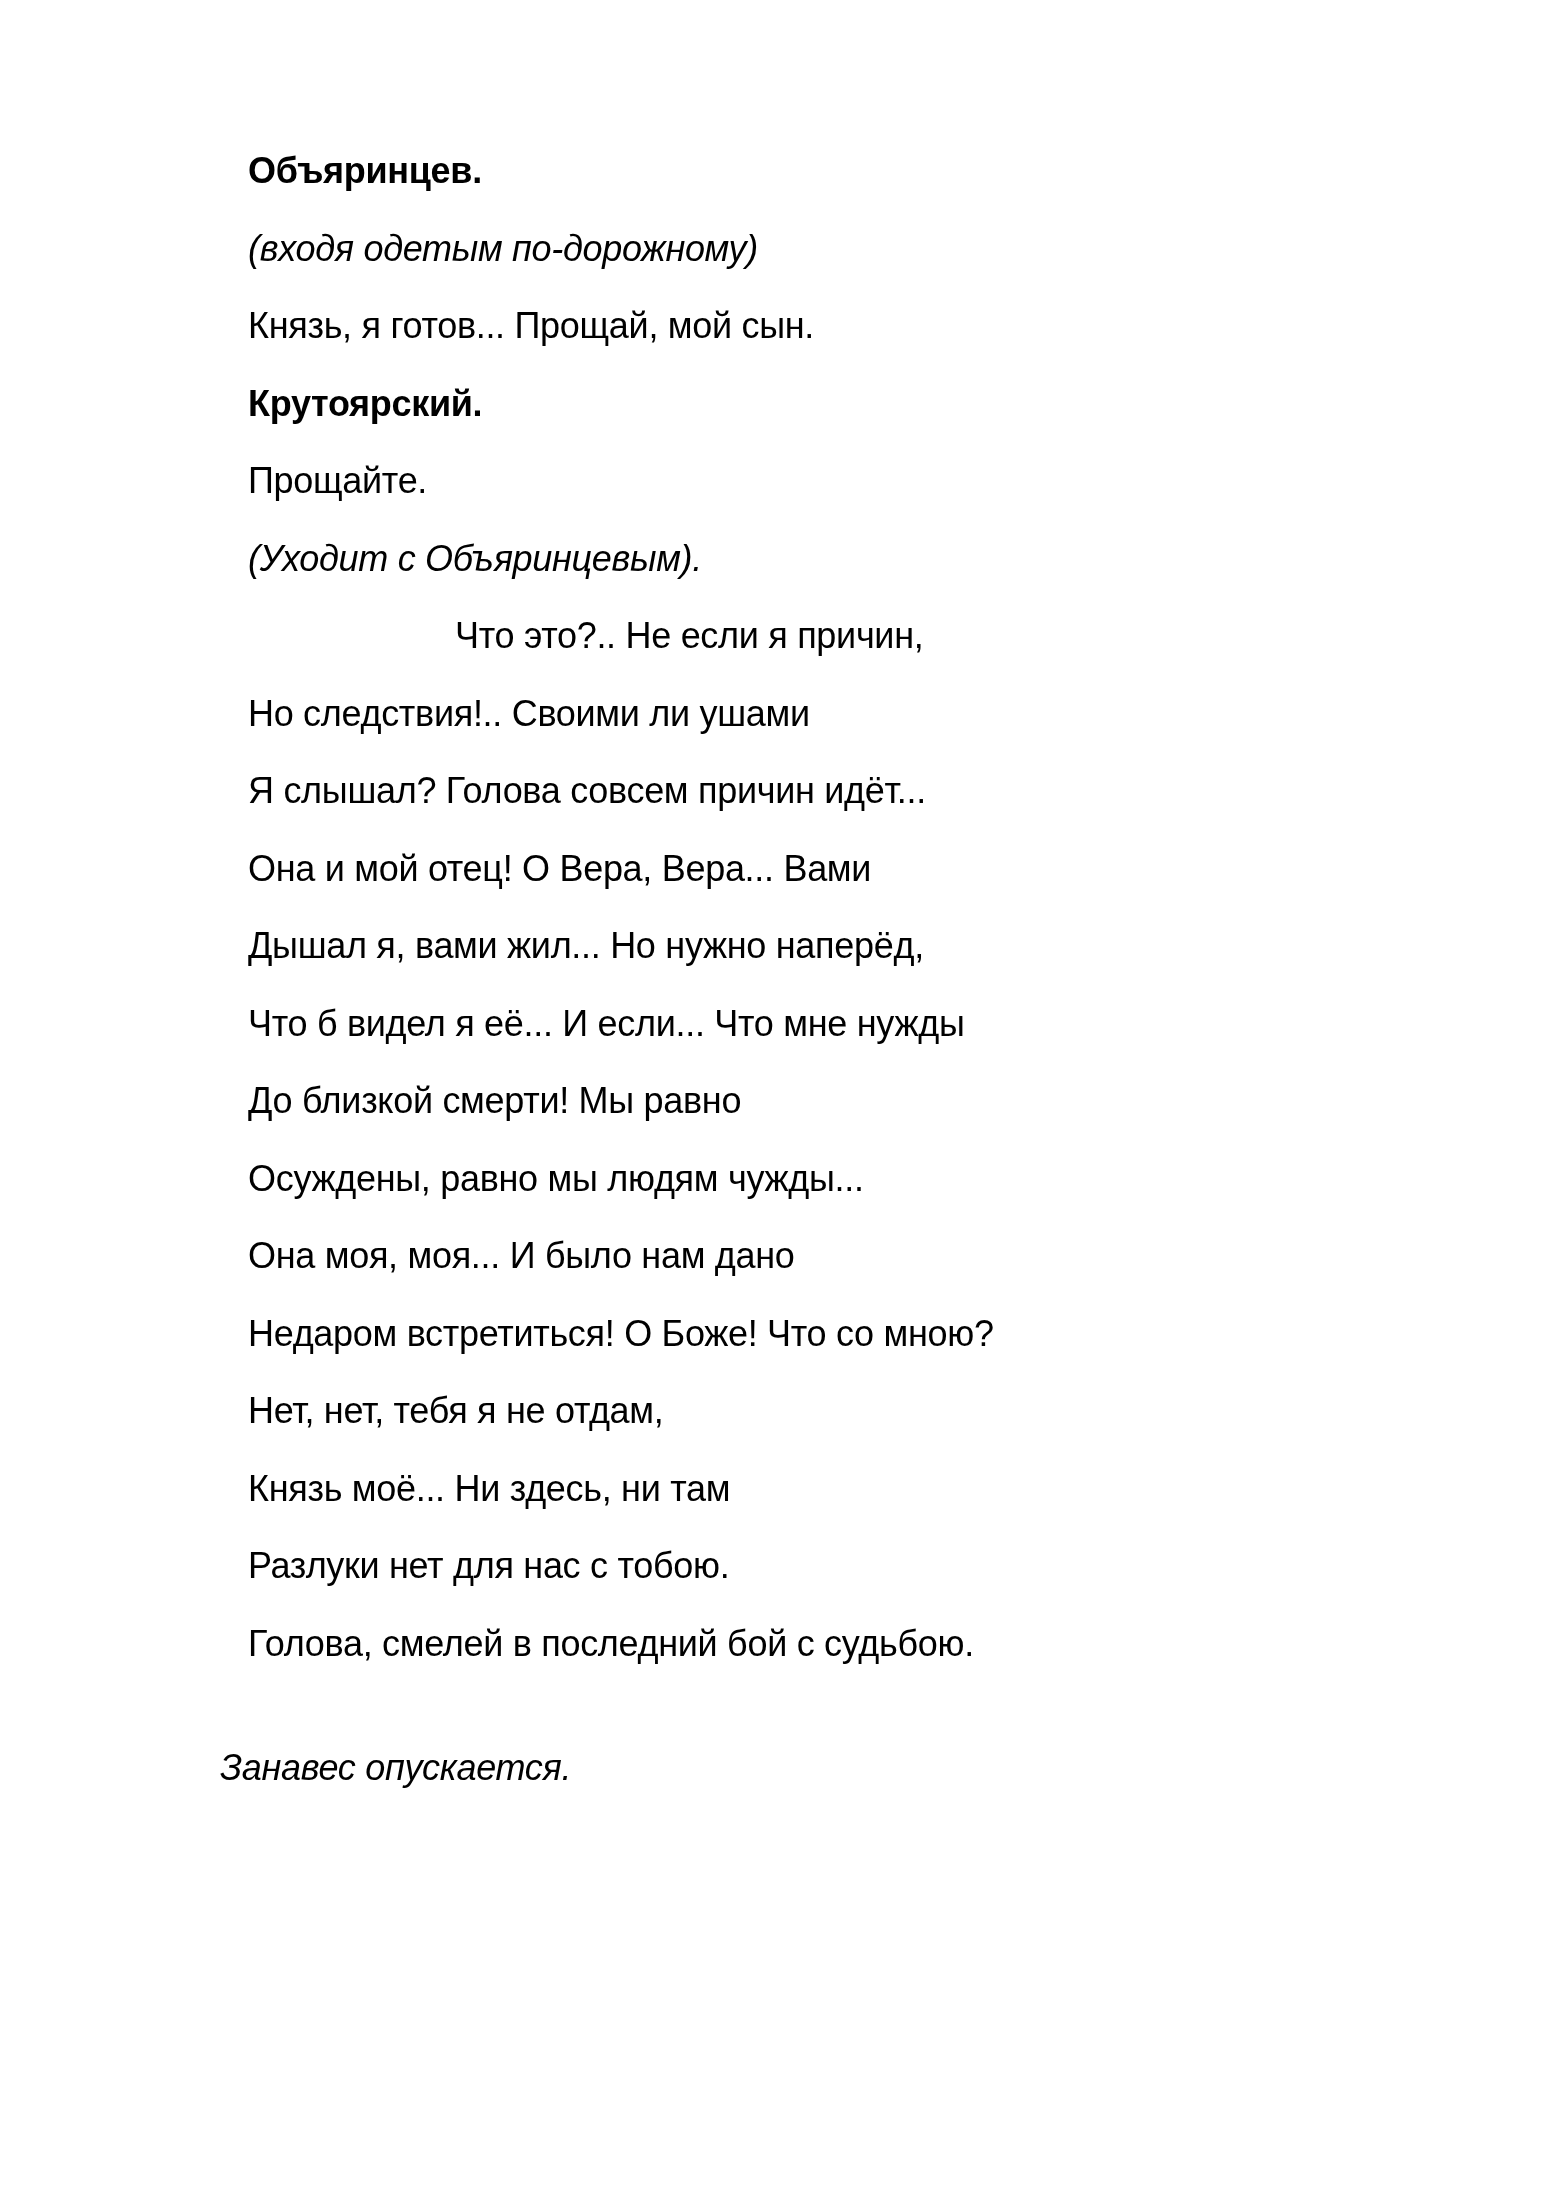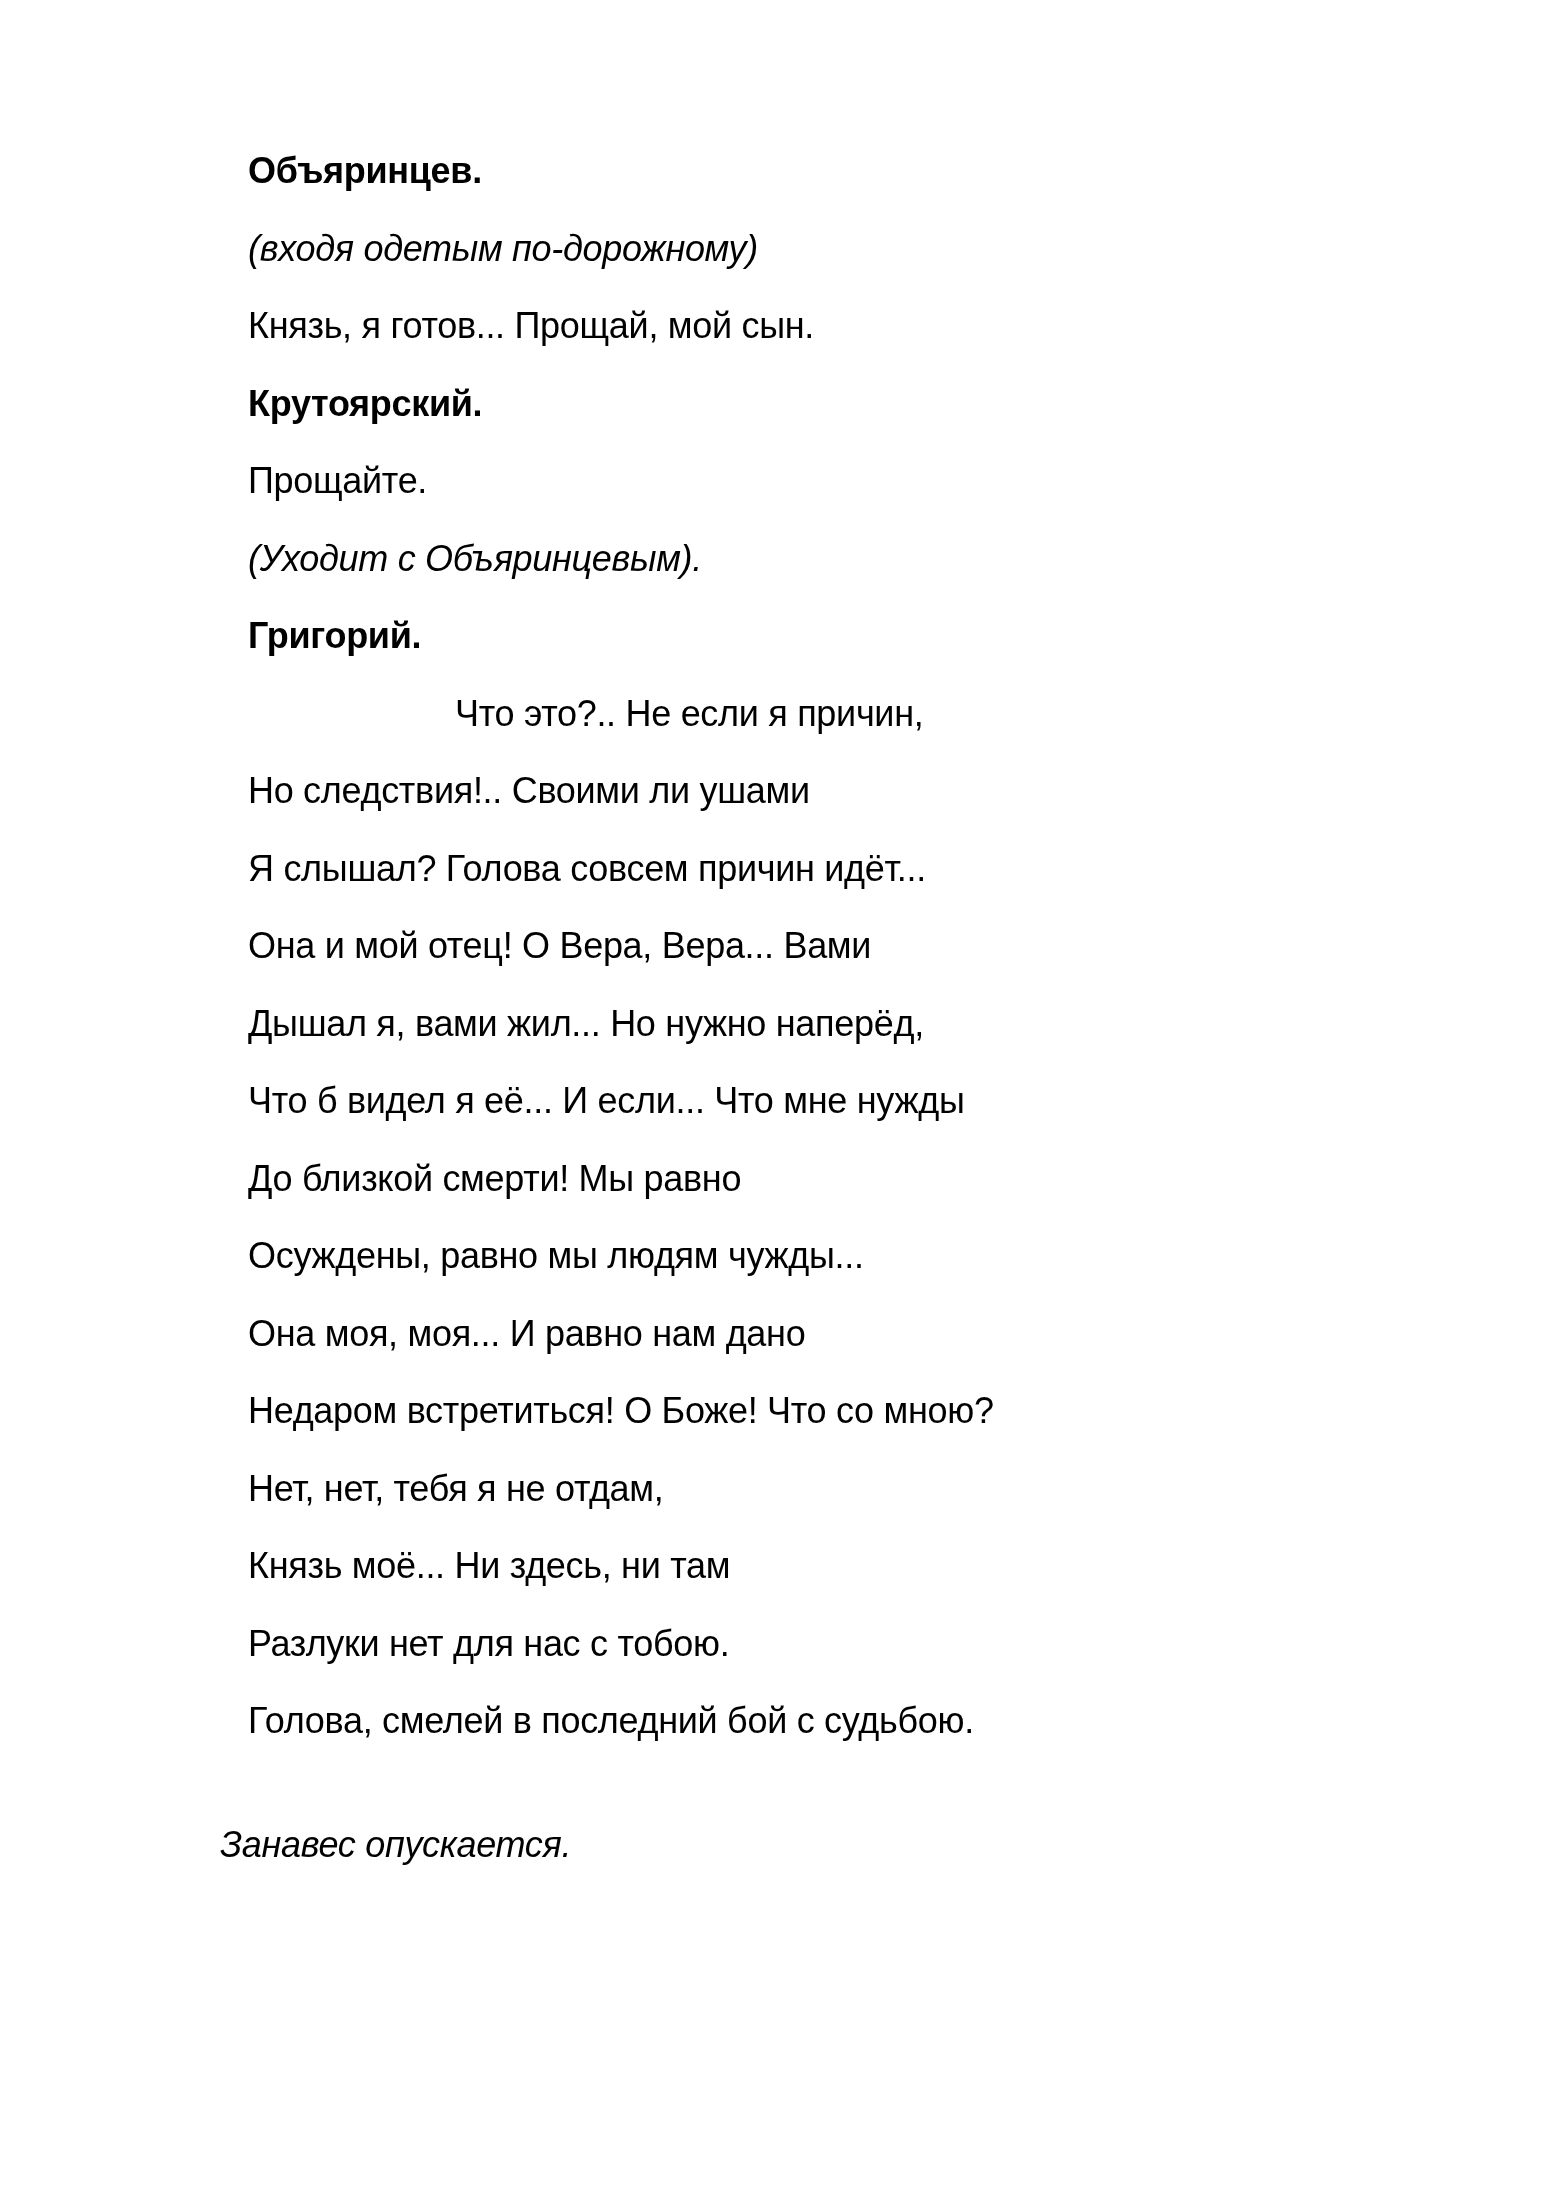--- a/index.html
+++ b/index.html
@@ -48,30 +48,29 @@
 <body>
 
 <div class="page">
   <div class="content">
     <p class="character-name">Объяринцев.</p>
     <p class="stage-direction">(входя одетым по-дорожному)</p>
     <p class="dialogue">Князь, я готов... Прощай, мой сын.</p>
     <p class="character-name">Крутоярский.</p>
     <p class="dialogue">Прощайте.</p>
     <p class="stage-direction">(Уходит с Объяринцевым).</p>
-    <p class="character-name">Григорий.</p>
     <p class="indented">Что это?.. Не если я причин,</p>
     <p>Но следствия!.. Своими ли ушами</p>
     <p>Я слышал? Голова совсем причин идёт...</p>
     <p>Она и мой отец! О Вера, Вера... Вами</p>
     <p>Дышал я, вами жил... Но нужно наперёд,</p>
     <p>Что б видел я её... И если... Что мне нужды</p>
     <p>До близкой смерти! Мы равно</p>
     <p>Осуждены, равно мы людям чужды...</p>
-    <p>Она моя, моя... И равно нам дано</p>
+    <p>Она моя, моя... И было нам дано</p>
     <p>Недаром встретиться! О Боже! Что со мною?</p>
     <p>Нет, нет, тебя я не отдам,</p>
     <p>Князь моё... Ни здесь, ни там</p>
     <p>Разлуки нет для нас с тобою.</p>
     <p>Голова, смелей в последний бой с судьбою.</p>
     <p class="closing">Занавес опускается.</p>
   </div>
 </div>
 
 </body></html>

